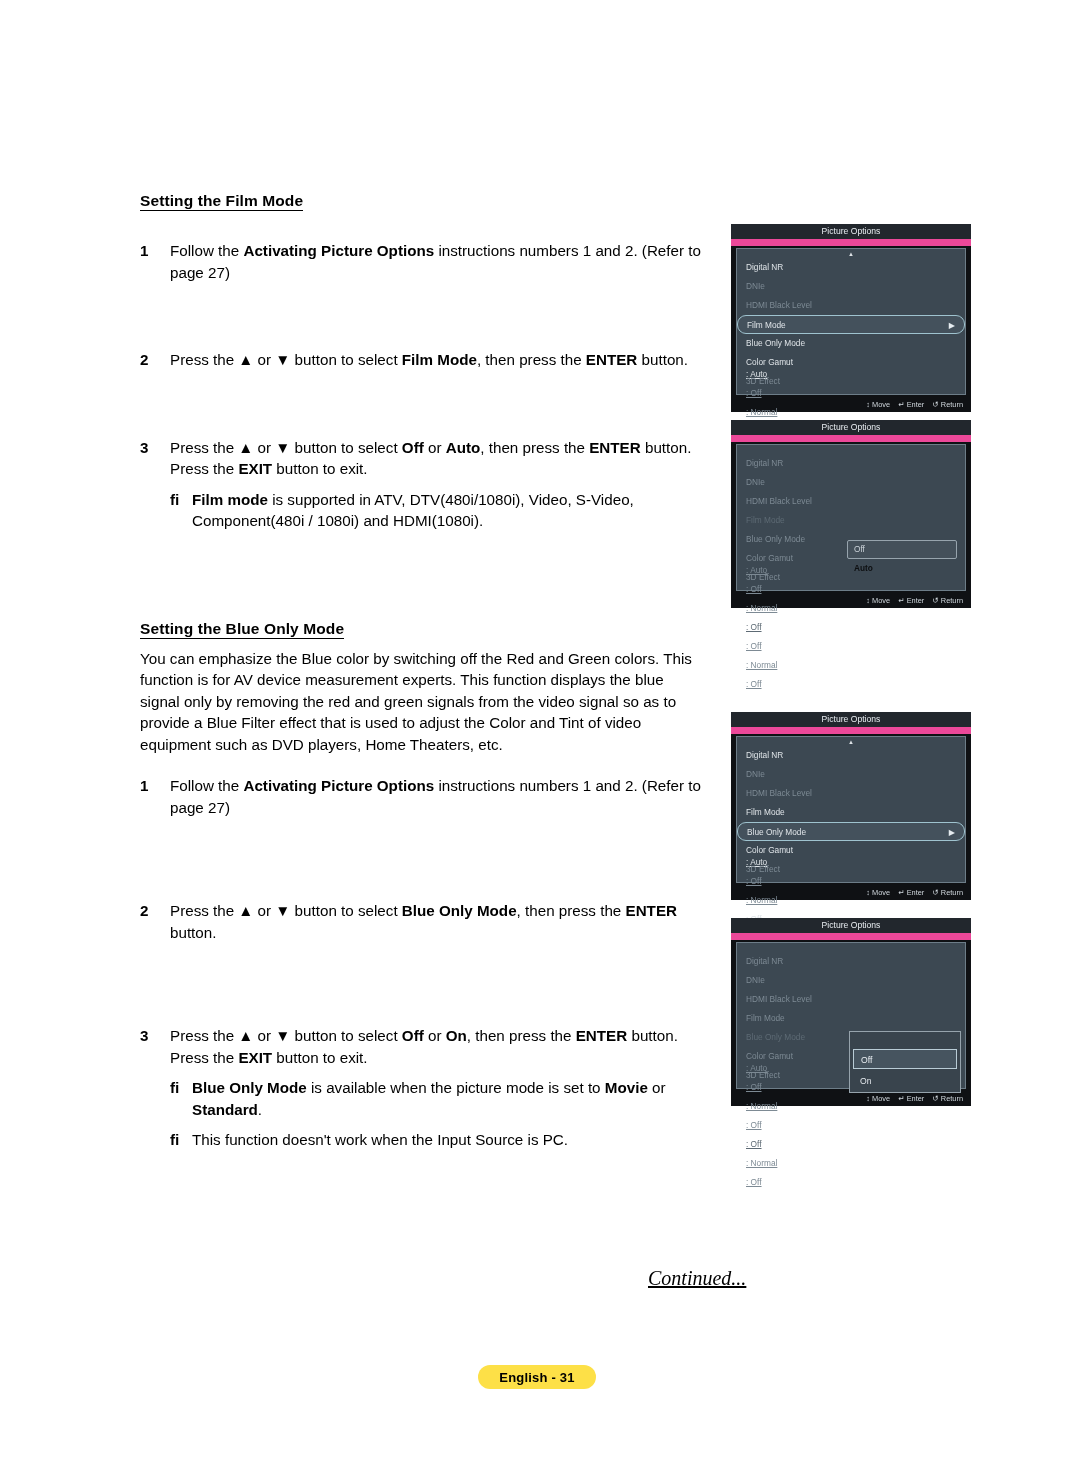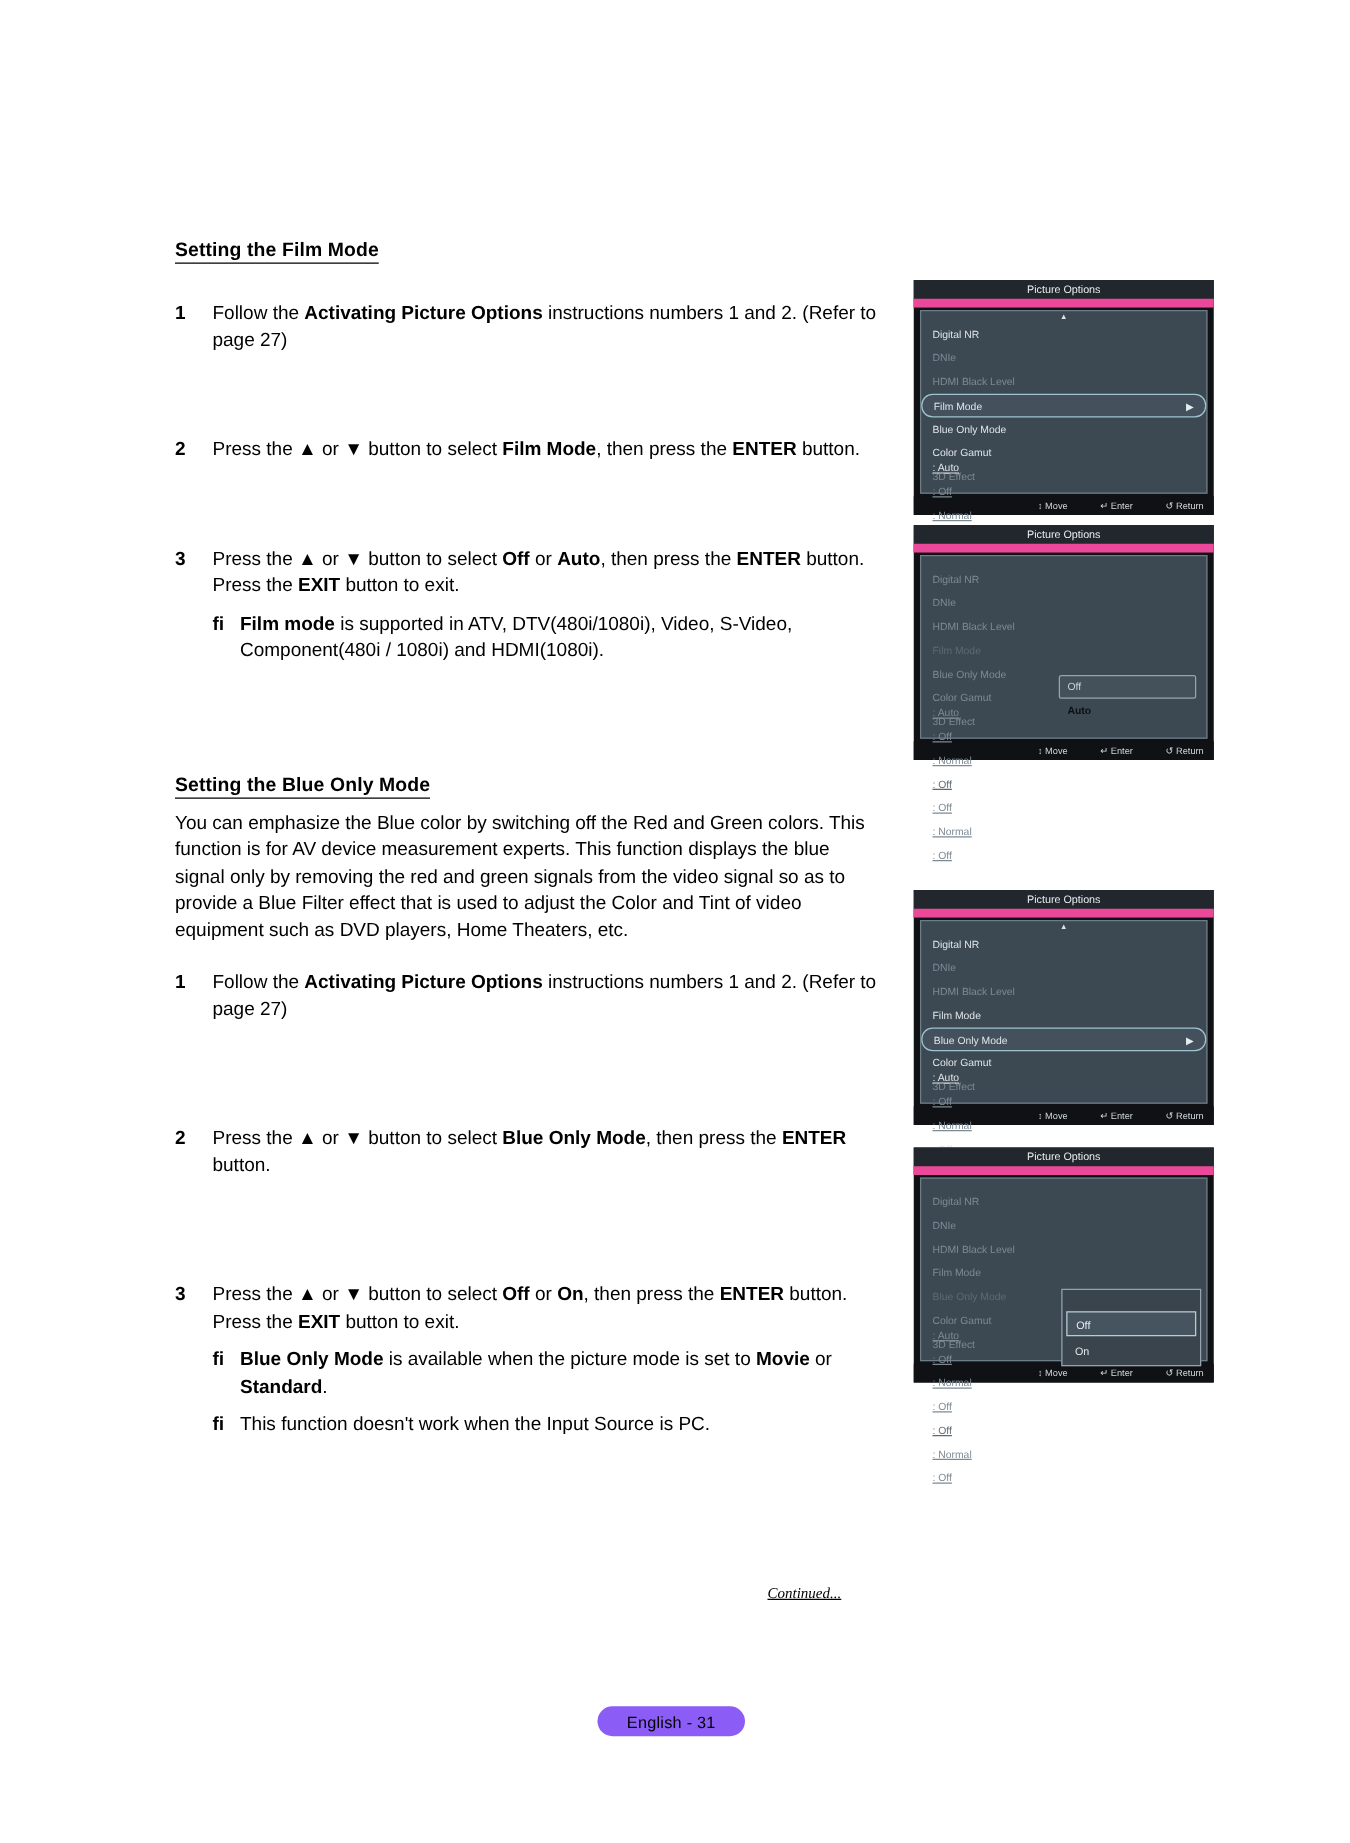--- a/index.html
+++ b/index.html
@@ -68,38 +68,38 @@
   }
   .note-body { flex: 1 1 auto; }
 
   .b { font-weight: bold; }
   .spacer-md { height: 46px; }
   .spacer-lg { height: 62px; }
 
   
   .continued {
     position: absolute;
-    left: 614px;
+    left: 648px;
     top: 1267px;
-    font-size: 12px;
+    font-size: 20px;
     font-style: italic;
     font-family: "Liberation Serif", serif;
     text-decoration: underline;
   }
   .page-badge {
     position: absolute;
     left: 478px;
     top: 1365px;
     width: 118px;
     height: 24px;
     border-radius: 12px;
-    background: #8b5cf6;
+    background: #fde047;
     color: #000;
     font-size: 13px;
-    font-weight: normal;
+    font-weight: bold;
     display: flex;
     align-items: center;
     justify-content: center;
     letter-spacing: 0.2px;
     text-align: right;
   }
 
   
   .osd {
     position: absolute;
@@ -163,21 +163,21 @@
   .osd-footer {
     height: 15px;
     line-height: 15px;
     background: #0f1114;
     color: #cfd6dc;
     font-size: 7.4px;
     display: flex;
     justify-content: flex-end;
     align-items: center;
     padding-right: 8px;
-    gap: 26px;
+    gap: 8px;
   }
   .osd-footer span { white-space: nowrap; }
   .glyph { font-size: 7.6px; }
 
   
   .dd-ghost {
     position: absolute;
     box-sizing: border-box;
     border: 1px solid #97a4ad;
     background: rgba(74,87,97,0.55);

